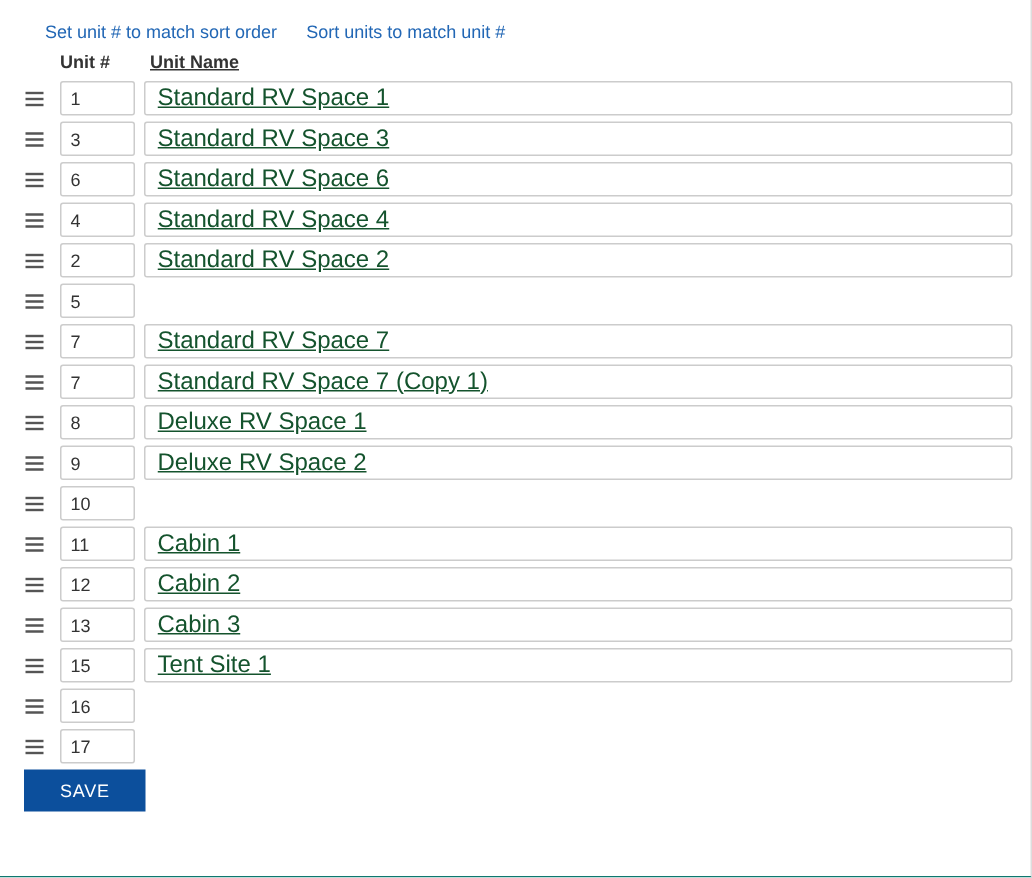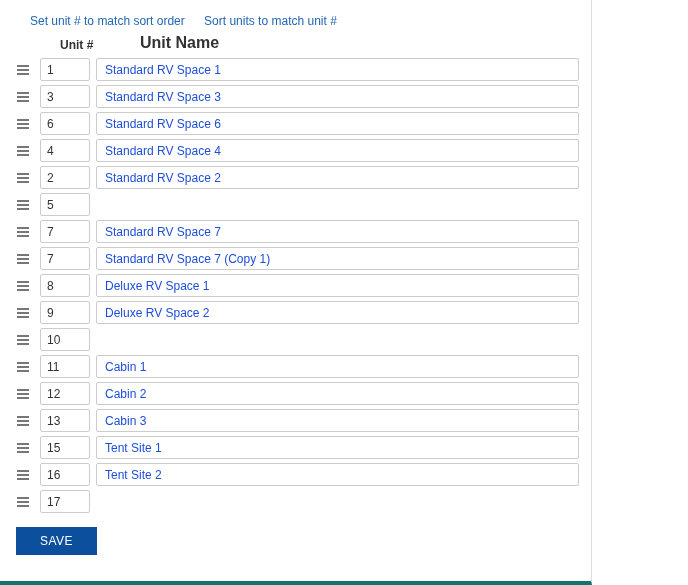--- a/index.html
+++ b/index.html
@@ -5,46 +5,45 @@
   * { box-sizing: border-box; }
   body {
     margin: 0;
     padding: 0;
     font-family: Arial, Helvetica, sans-serif;
     background: #fff;
     font-size: 12px;
     color: #333;
   }
   .panel {
-    width: 592px;
+    width: 688px;
     height: 585px;
     border-right: 1px solid #ddd;
-    border-bottom: 4px solid #0f766e;
+    border-bottom: 1px solid #0f766e;
     padding: 10px 12px 16px 16px;
     position: relative;
   }
   .top-links {
     margin: 4px 0 4px 14px;
   }
   .top-links a {
     color: #2267b5;
     text-decoration: none;
     font-size: 12px;
     margin-right: 16px;
     cursor: pointer;
   }
   .header-row {
     display: flex;
-    align-items: flex-end;
+    align-items: flex-start;
     padding: 2px 0 6px 0;
-    gap: 20px;
   }
   .col-handle { width: 24px; flex: 0 0 24px; }
   .col-num { width: 54px; flex: 0 0 54px; font-weight: 600; color: #333; font-size: 12px; }
-  .col-name { flex: 1; font-weight: 600; color: #333; font-size: 16px; padding-left: 6px; }
+  .col-name { flex: 1; font-weight: 600; color: #333; font-size: 12px; padding-left: 6px; text-decoration: underline; }
   .unit-list { }
   .unit-row {
     display: flex;
     align-items: center;
     margin-bottom: 4px;
   }
   .handle {
     width: 24px;
     flex: 0 0 24px;
     display: flex;
@@ -65,26 +64,26 @@
     color: #333;
     margin-right: 6px;
     outline: none;
   }
   .name-input {
     flex: 1;
     height: 23px;
     border: 1px solid #ccc;
     border-radius: 2px;
     padding: 0 8px;
-    font-size: 12px;
-    color: #1d4ed8;
+    font-size: 16px;
+    color: #14532d;
     outline: none;
+    text-decoration: underline;
   }
   .save-btn {
-    margin-top: 10px;
     background: #0c4f9c;
     color: #fff;
     border: none;
     padding: 7px 24px;
     font-size: 12px;
     letter-spacing: 0.5px;
     cursor: pointer;
   }
 </style>
 </head>
@@ -269,21 +268,20 @@
   </div>
       <div class="unit-row">
     <div class="handle">
       <svg width="14" height="12" viewBox="0 0 14 12">
         <line x1="1" y1="2" x2="13" y2="2" stroke="#555" stroke-width="1.6"></line>
         <line x1="1" y1="6" x2="13" y2="6" stroke="#555" stroke-width="1.6"></line>
         <line x1="1" y1="10" x2="13" y2="10" stroke="#555" stroke-width="1.6"></line>
       </svg>
     </div>
     <input class="num-input" type="text" value="16" style="">
-    <input class="name-input" type="text" value="Tent Site 2" style="">
   </div>
       <div class="unit-row">
     <div class="handle">
       <svg width="14" height="12" viewBox="0 0 14 12">
         <line x1="1" y1="2" x2="13" y2="2" stroke="#555" stroke-width="1.6"></line>
         <line x1="1" y1="6" x2="13" y2="6" stroke="#555" stroke-width="1.6"></line>
         <line x1="1" y1="10" x2="13" y2="10" stroke="#555" stroke-width="1.6"></line>
       </svg>
     </div>
     <input class="num-input" type="text" value="17" style="">

